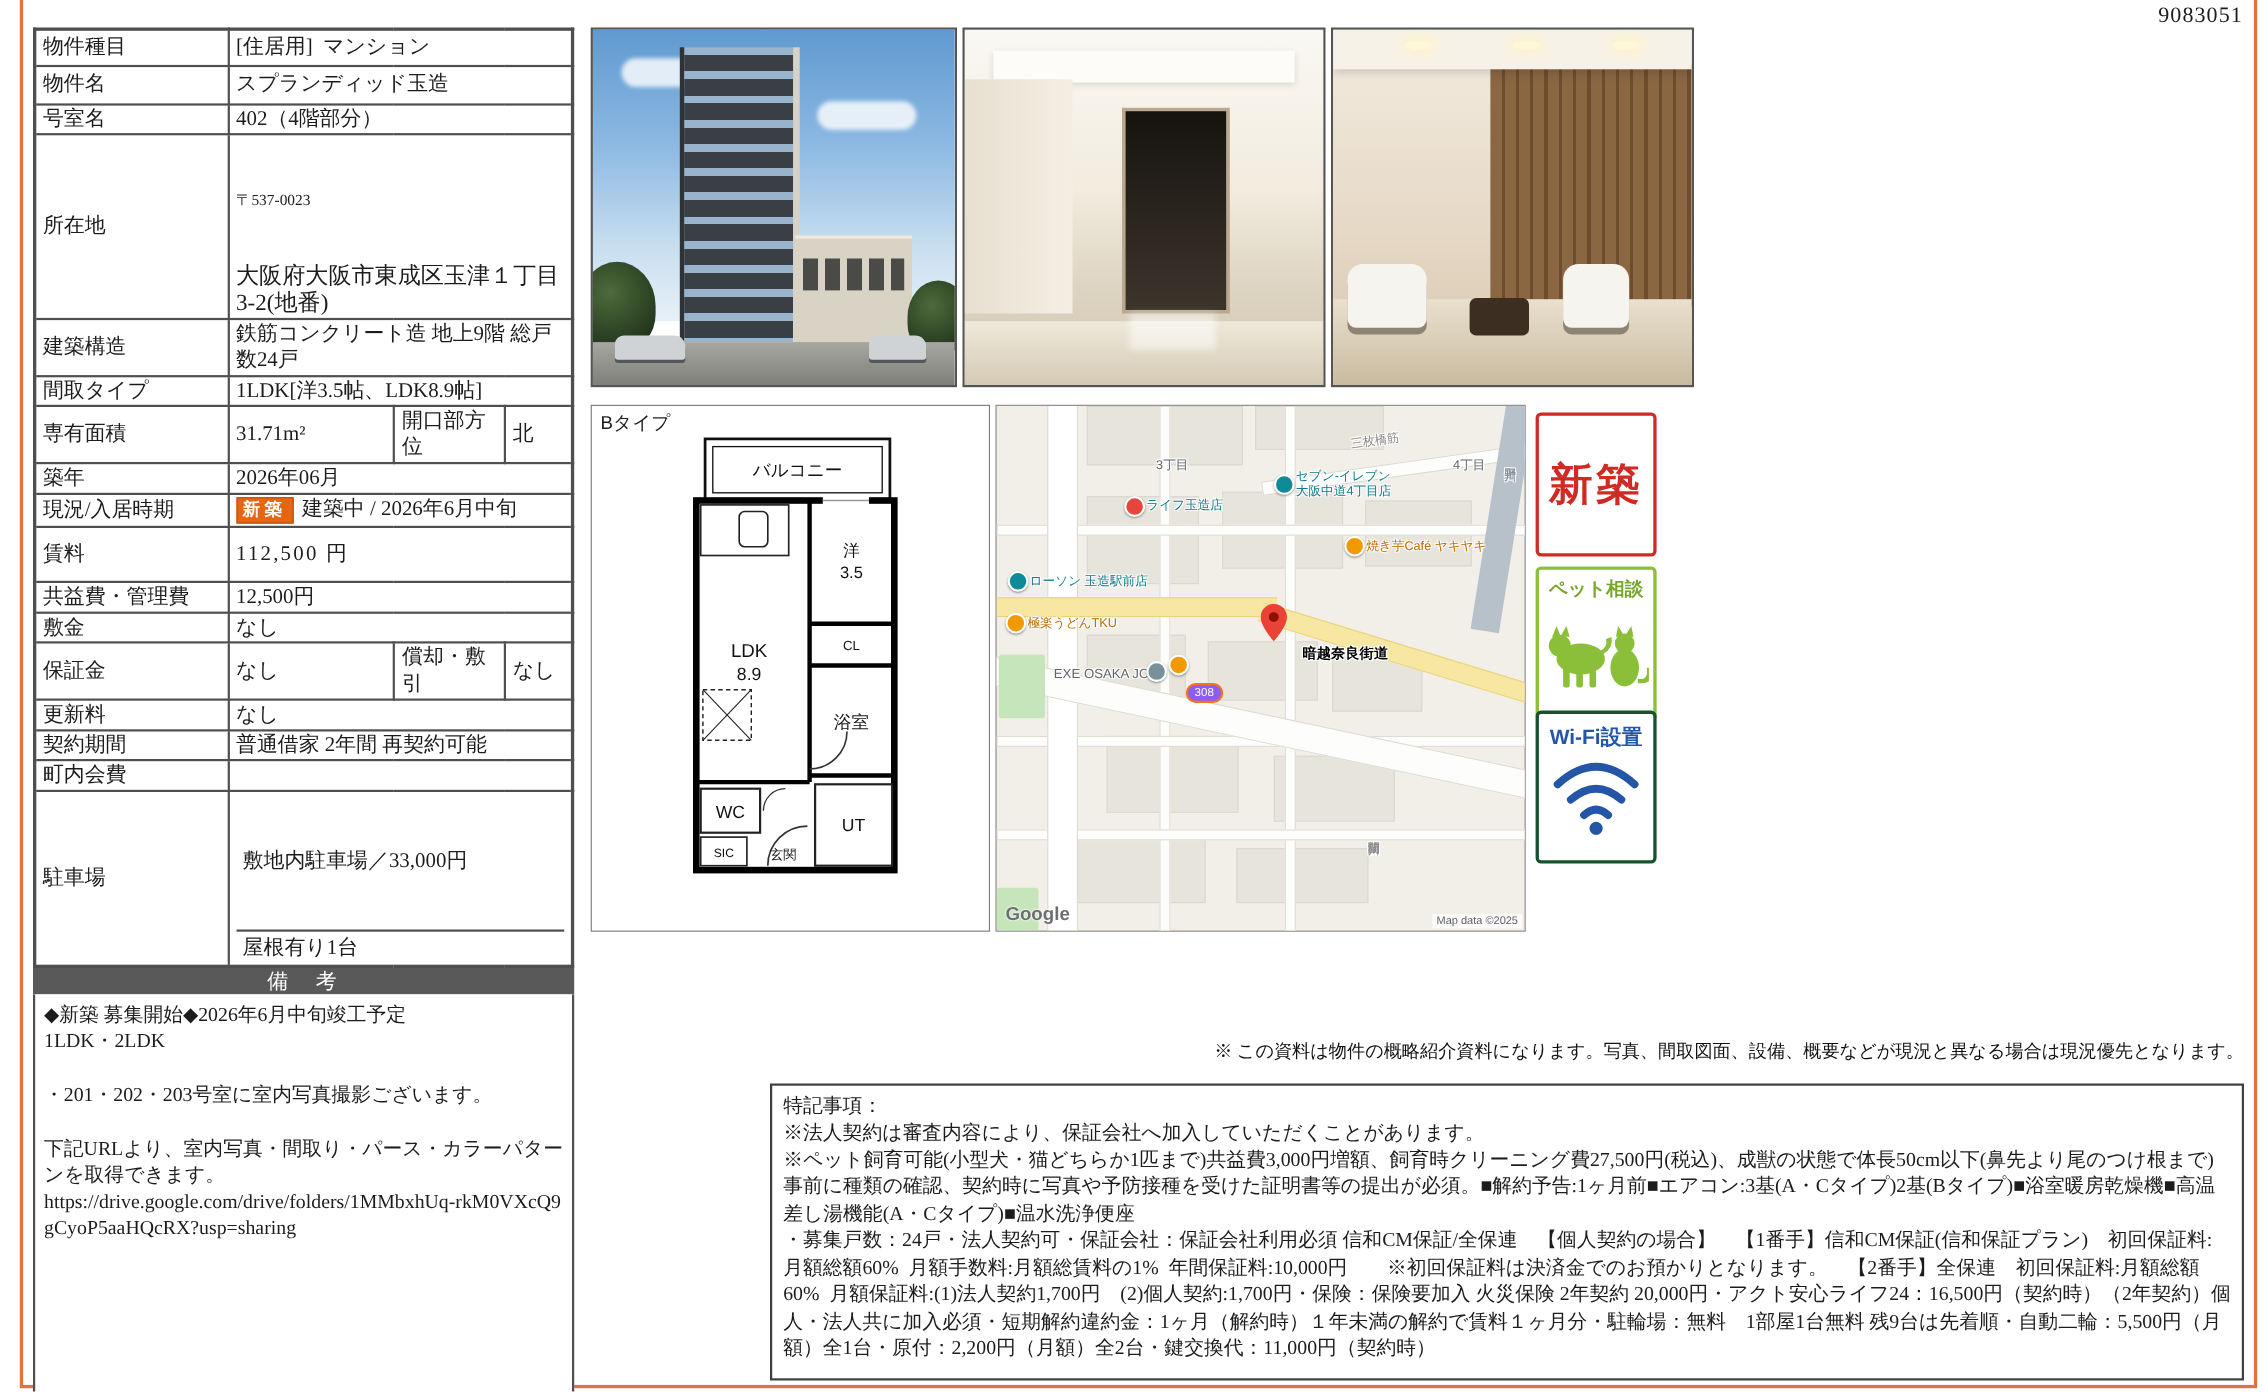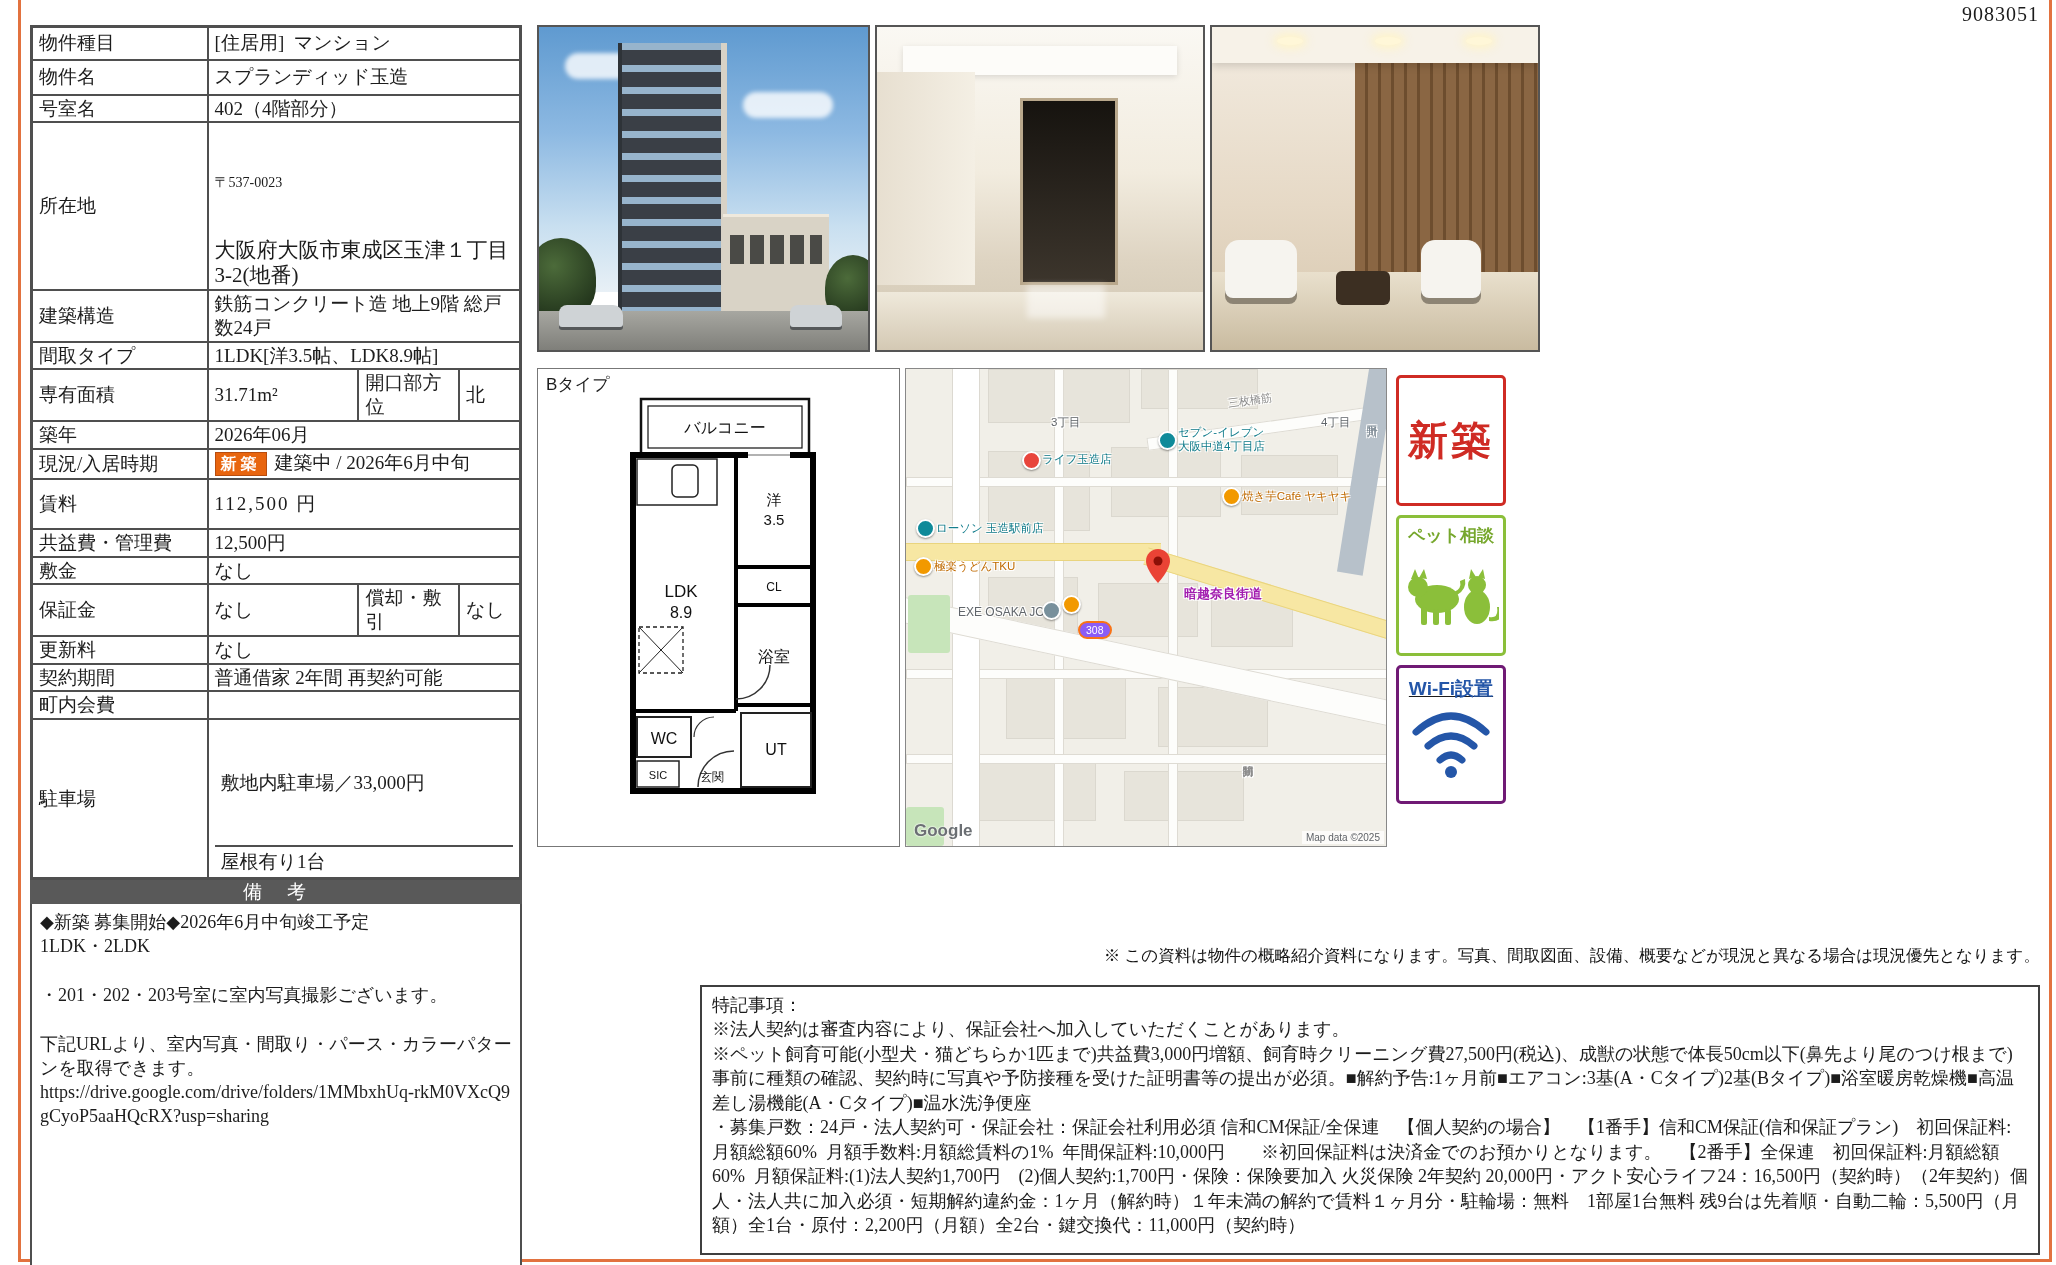--- a/index.html
+++ b/index.html
@@ -85,36 +85,36 @@
   .road-v{background:#fff;border-left:1.5px solid #dcd9d1;border-right:1.5px solid #dcd9d1;}
   .road-y{background:#f7e7a3;border-top:1.5px solid #e9d47e;border-bottom:1.5px solid #e9d47e;}
   .road-w{background:#fdfdfb;border:1px solid #dedbd3;}
   .river{background:#b7c1ca;}
   .park{background:#c7e5ba;border-radius:3px;}
   .maplabel{position:absolute;font-size:11.5px;color:#60656a;white-space:nowrap;
      text-shadow:1px 1px 0 #fff,-1px -1px 0 #fff,1px -1px 0 #fff,-1px 1px 0 #fff;}
   .teal{color:#0f7b8a;}
   .food{color:#c06a00;}
   .roadname{color:#8a8a8a;font-size:11px;}
-  .kaido{font-weight:bold;color:#a21caf;font-size:13px;text-align:center;}
+  .kaido{font-weight:bold;color:#000000;font-size:13px;text-align:center;}
   .poi{width:15px;height:15px;border-radius:50%;border:2px solid #fff;box-shadow:0 1px 2px rgba(0,0,0,.4);}
   .poi:after{content:"";position:absolute;left:3.5px;top:13px;border:4px solid transparent;border-top:6px solid inherit;}
   .shield{background:#8b5cf6;color:#fff;font-size:10.5px;padding:1px 6px;border-radius:9px;border:2px solid #f97316;}
   .vert{writing-mode:vertical-rl;}
   .gmark{font-weight:bold;font-size:17px;color:#6b6f73;text-shadow:0 0 2px #fff,0 0 2px #fff;}
   .mapcredit{font-size:10px;color:#5f6368;background:rgba(255,255,255,.75);padding:1px 4px;}
 
   
   .badge{position:absolute;left:1396px;width:104px;background:#fff;border-radius:5px;
          font-family:"Liberation Sans","DejaVu Sans",sans-serif;text-align:center;}
   .badge-new{top:375px;height:125px;border:3px solid #cf2b24;display:flex;align-items:center;justify-content:center;}
   .badge-new span{color:#cf2b24;font-size:40px;font-weight:bold;letter-spacing:3px;}
   .badge-pet{top:515px;height:135px;border:3px solid #8bbf3a;}
   .badge-pet .cap{color:#76a72c;font-weight:bold;font-size:17px;margin-top:6px;}
-  .badge-wifi{top:665px;height:133px;border:3px solid #701a75;text-decoration:underline;}
+  .badge-wifi{top:646px;height:133px;border:3px solid #14532d;}
   .badge-wifi .cap{color:#2456a8;font-weight:bold;font-size:19px;margin-top:8px;}
 
   
   .disclaimer{position:absolute;top:945px;left:540px;width:1500px;text-align:right;font-size:16.5px;color:#111;}
   .notes-box{position:absolute;left:700px;top:985px;width:1340px;height:270px;border:2px solid #3f3f3f;
              padding:6px 10px;box-sizing:border-box;font-size:18px;line-height:1.36;white-space:pre-wrap;}
 </style>
 </head>
 <body>
 

